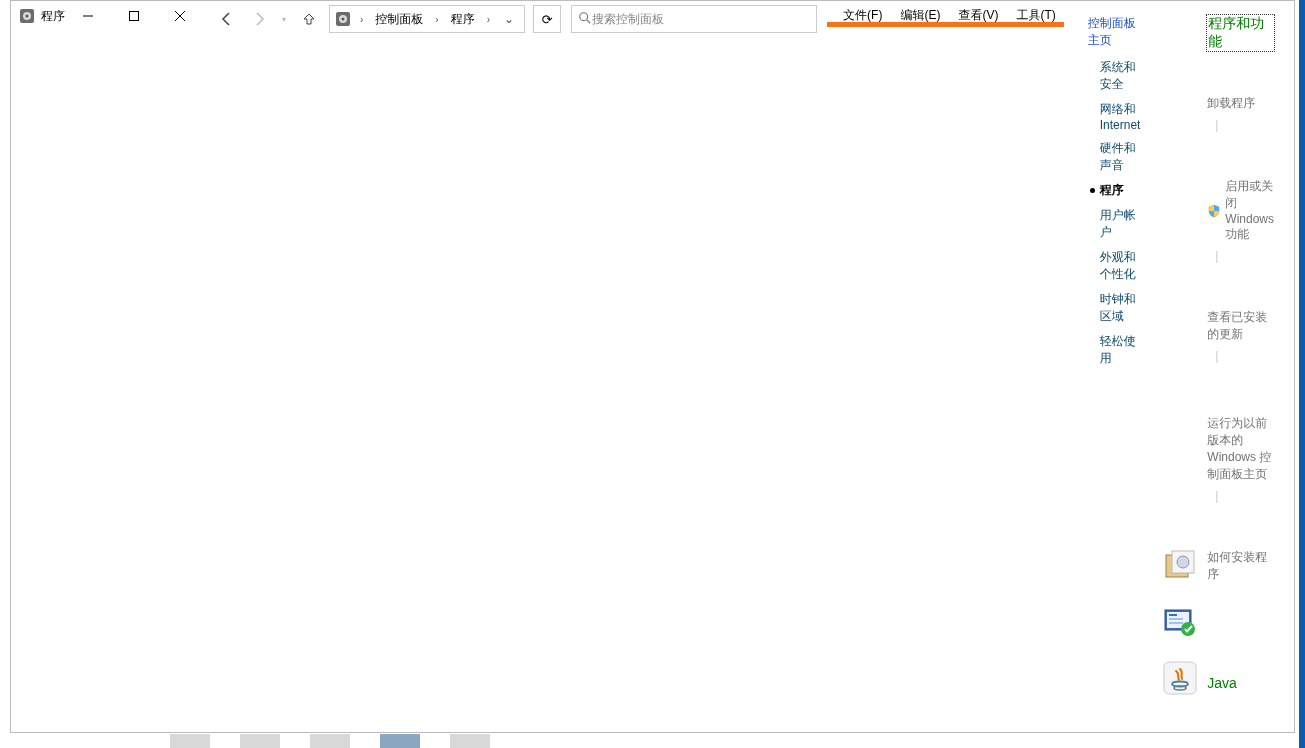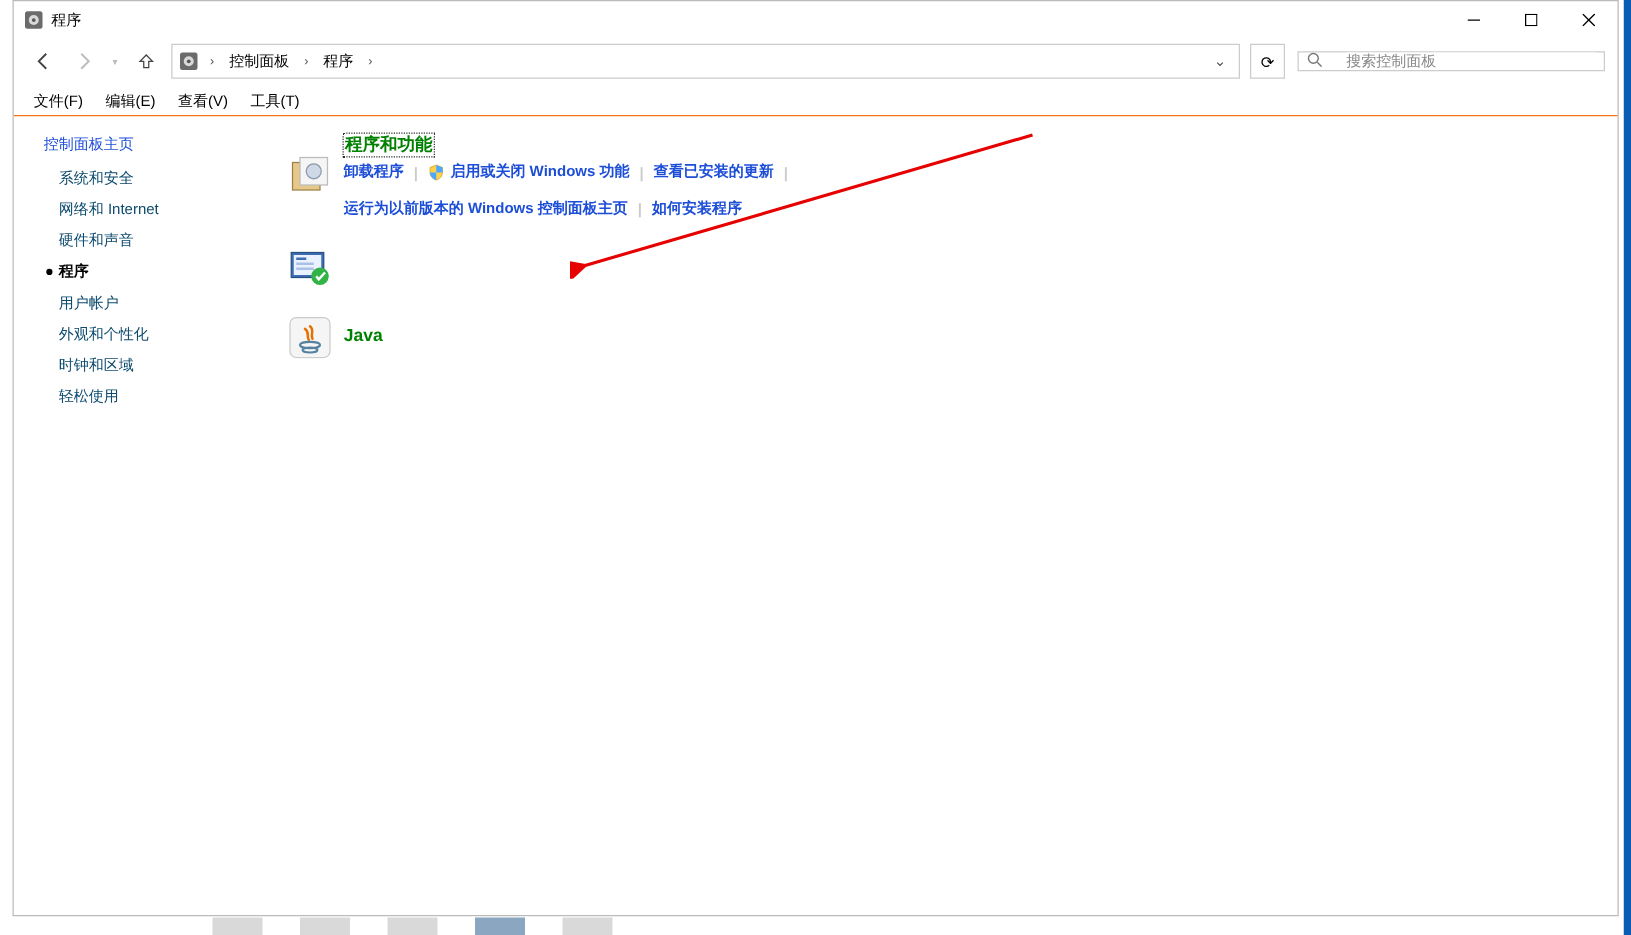--- a/index.html
+++ b/index.html
@@ -18,21 +18,21 @@
     position:absolute; top:0; left:0; right:0; bottom:0;
     border-right: 6px solid #0a5bb3;
     pointer-events:none;
   }
   .window {
     position:absolute;
     top:0; left:10px; right:10px; bottom:15px;
     background:#fff;
     border:1px solid #bbb;
     display:flex;
-    flex-direction:column;
+    flex-direction:row;
   }
   
   .titlebar {
     height:30px;
     display:flex;
     align-items:center;
     padding-left:8px;
   }
   .titlebar .app-icon {
     width:16px; height:16px; margin-right:6px;
@@ -82,34 +82,34 @@
   }
   .addr .chev { color:#555; font-size:10px; padding:0 4px;}
   .addr .crumb { padding:2px 4px; cursor:pointer;text-align:right; }
   .addr .drop { margin-left:auto; color:#555; padding:0 6px; cursor:pointer;}
   .refresh {
     width:28px; height:28px; border:1px solid #ccc;
     display:flex; align-items:center; justify-content:center;
     margin-left:4px; cursor:pointer; font-size:13px;
   }
   .search {
-    width:246px; height:16px; border:1px solid #ccc;
-    display:flex; align-items:center; margin-left:6px; padding:0 6px; gap:18px; color:#777;
+    width:246px; height:28px; border:1px solid #ccc;
+    display:flex; align-items:center; margin-left:6px; padding:0 6px; gap:0; color:#777;
   }
   .search input {
     border:none; outline:none; flex:1; font-size:12px; color:#555;
   }
   .search input::placeholder { color:#888; }
   
   .menubar {
     height:22px;
     display:flex;
     padding-left:8px;
     gap:2px;
-    border-bottom:1px solid #f97316;
+    border-bottom:5px solid #f97316;
     margin-top:4px;
   }
   .menu-item { padding:2px 8px; cursor:pointer; }
   
   .body {
     flex:1;
     display:flex;
     overflow:hidden;
   }
   .sidebar {
@@ -129,23 +129,22 @@
     content:""; position:absolute; left:2px; top:6px;
     width:5px; height:5px; background:#000; border-radius:50%;
   }
   .content {
     flex:1;
     padding:14px 20px;
     position:relative;
   }
   .cat {
     display:flex;
-    align-items:center;
+    align-items:flex-end;
     margin-bottom:22px;
-    font-weight:bold;
   }
   .cat-icon {
     width:34px; height:34px;
     margin-right:10px;
     flex-shrink:0;
   }
   .cat-body { }
   .cat-title {
     color:#008000;
     font-size:14px;
@@ -155,22 +154,22 @@
     outline: 1px dotted #333;
     padding:0 1px;
     display:inline-block;
   }
   .cat-links {
     display:flex; flex-wrap:wrap; align-items:center;
     gap:0; row-gap:6px;
     max-width:500px;
   }
   .cat-links a {
-    color:#1d4ed8; text-decoration:none; cursor:pointer;
-    display:inline-flex; align-items:center; gap:4px;
+    color:#737373; text-decoration:none; cursor:pointer;
+    display:inline-flex; align-items:center; gap:4px;margin-top:40px;
   }
   .sep { color:#ccc; margin:0 8px; }
   .shield {
     width:14px; height:14px; display:inline-block;
   }
   
   .arrow {
     position:absolute;
     top:10px; left:245px;
     pointer-events:none;

